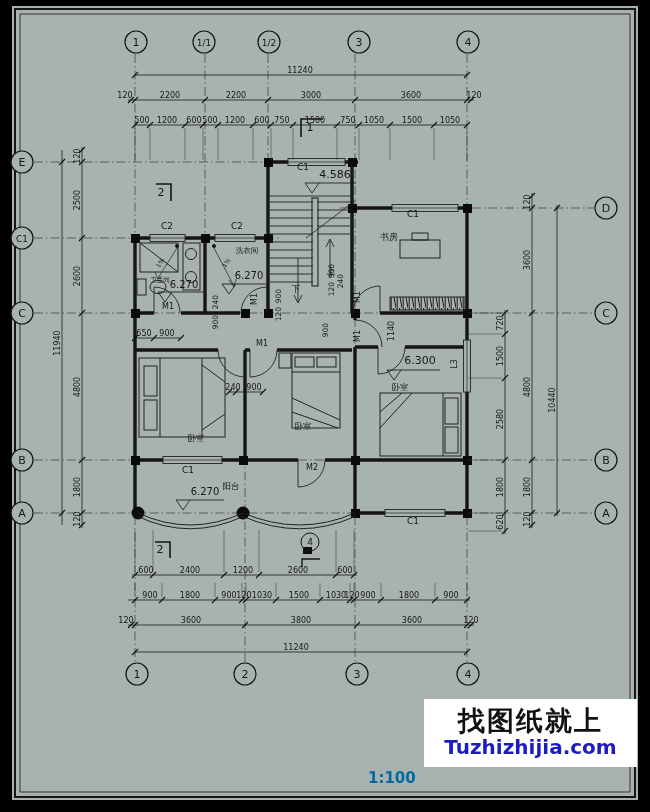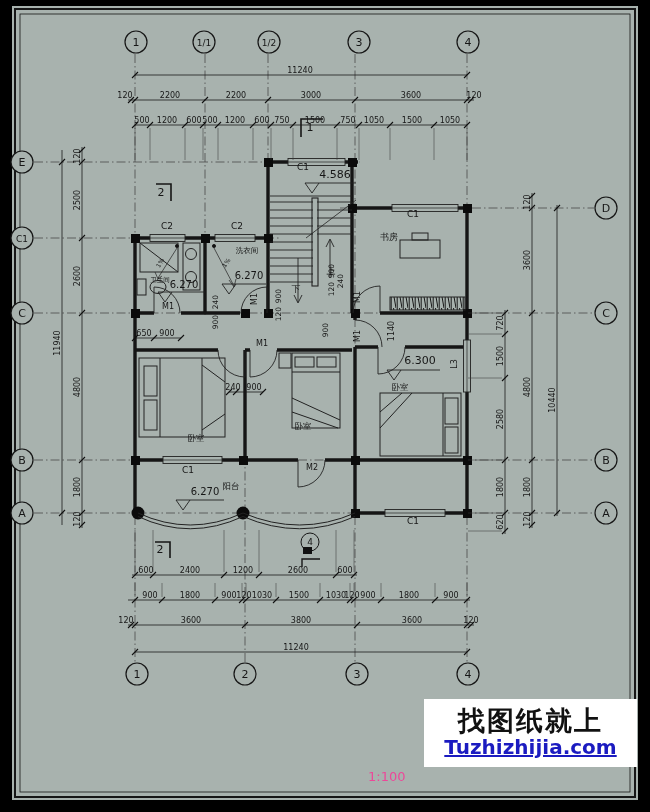--- a/index.html
+++ b/index.html
@@ -2,25 +2,25 @@
 <html><head>
 <meta charset="utf-8">
 <style>
   html,body{margin:0;padding:0;background:#000;}
   .page{position:relative;width:650px;height:812px;background:#000;overflow:hidden;
         font-family:"DejaVu Sans",sans-serif;}
   svg text{font-family:"DejaVu Sans",sans-serif;fill:#161616;}
   .title-block{position:absolute;left:150px;top:733px;width:260px;text-align:center;color:#111;}
   .title-main{display:inline-block;font-size:25px;letter-spacing:4px;font-weight:bold;
               border-bottom:3px solid #111;padding:0 8px 6px 8px;}
-  .title-scale{position:absolute;left:218px;top:36px;font-size:13px;color:#ec4899;}
+  .title-scale{position:absolute;left:218px;top:36px;font-size:15px;color:#0369a1;font-weight:bold;}
   .watermark{position:absolute;left:424px;top:699px;width:213px;height:68px;background:#fff;
              display:flex;flex-direction:column;justify-content:center;align-items:center;}
   .wm-cn{font-size:27px;font-weight:bold;color:#111;letter-spacing:2px;line-height:1.05;}
-  .wm-url{font-size:20px;font-weight:bold;color:#1b1bc0;line-height:1.15;text-decoration:underline;}
+  .wm-url{font-size:20px;font-weight:bold;color:#1b1bc0;line-height:1.15;}
 </style>
 </head>
 <body>
 
 <div class="page">
 
   <svg id="plan" width="650" height="812" viewBox="0 0 650 812">
 
     <defs>
       <pattern id="hatch" width="6" height="14" patternUnits="userSpaceOnUse">

